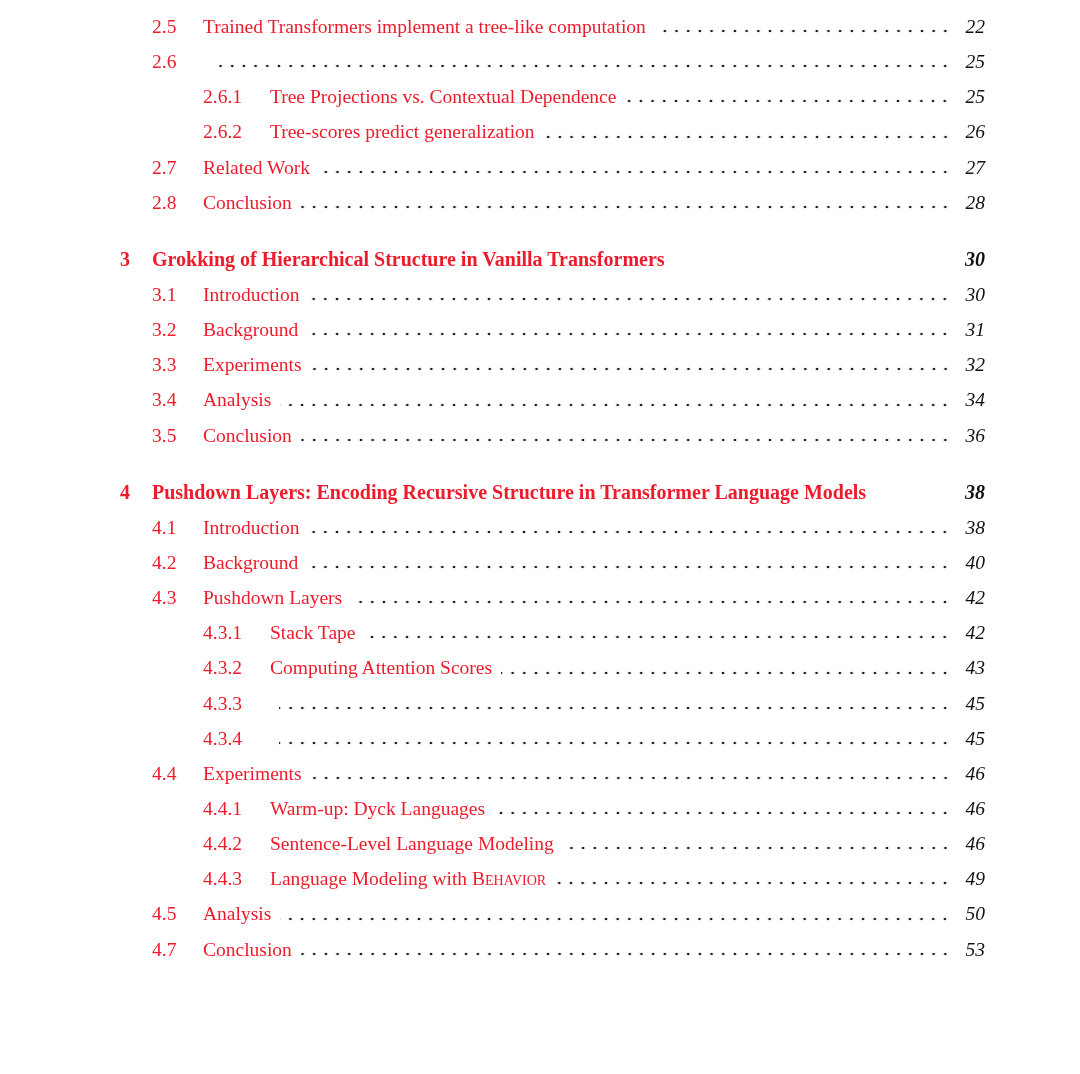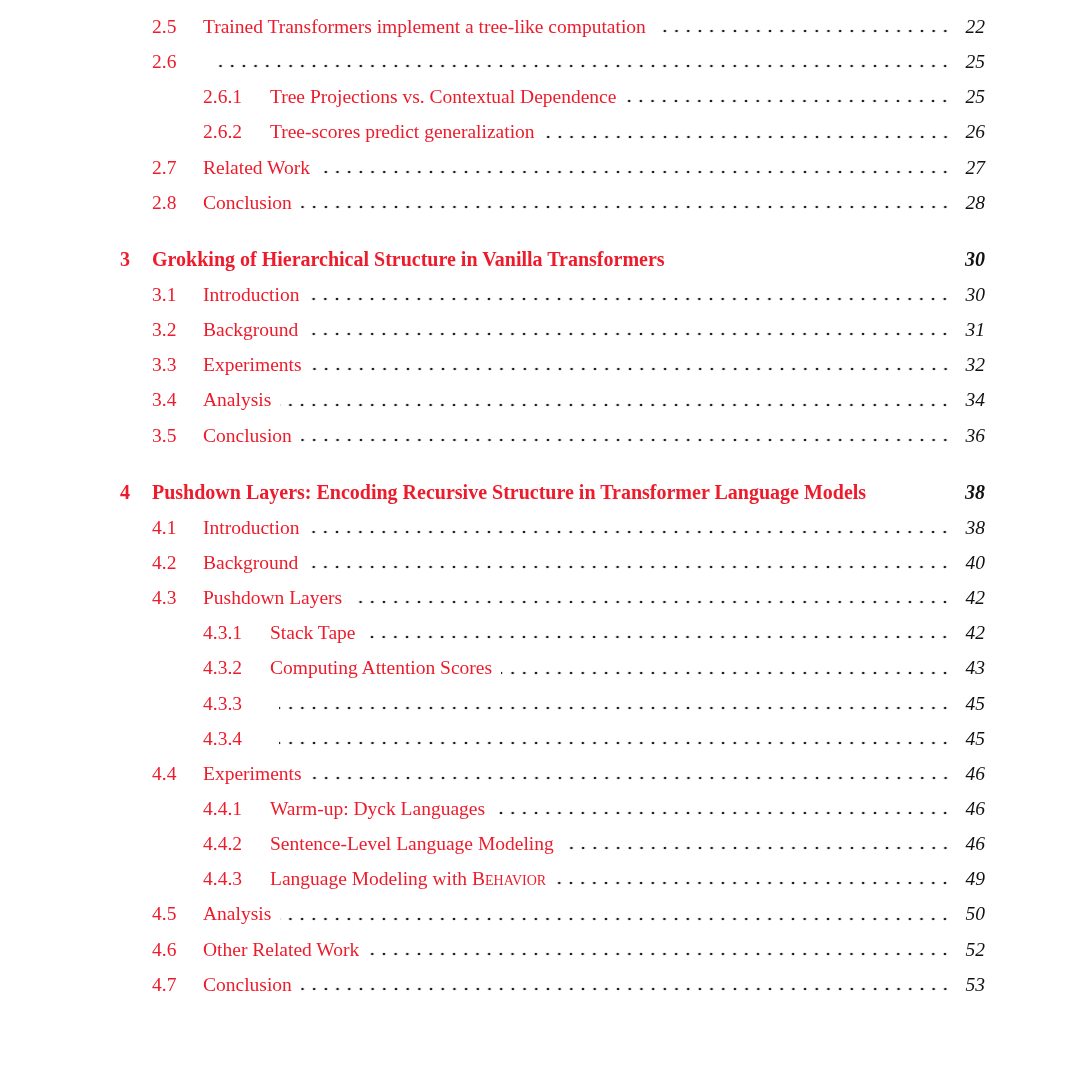--- a/index.html
+++ b/index.html
@@ -178,25 +178,19 @@
         <span class="leader"></span>
         <span class="pg">49</span>
       </div>
       <div class="row lvl2">
         <span class="num">4.5</span>
         <span class="title">Analysis</span>
         <span class="leader"></span>
         <span class="pg">50</span>
       </div>
       <div class="row lvl2">
-        <span class="num">4.6</span>
-        <span class="title">Other Related Work</span>
-        <span class="leader"></span>
-        <span class="pg">52</span>
-      </div>
-      <div class="row lvl2">
         <span class="num">4.7</span>
         <span class="title">Conclusion</span>
         <span class="leader"></span>
         <span class="pg">53</span>
       </div>
     </div>
 </div>
 
 </body></html>

